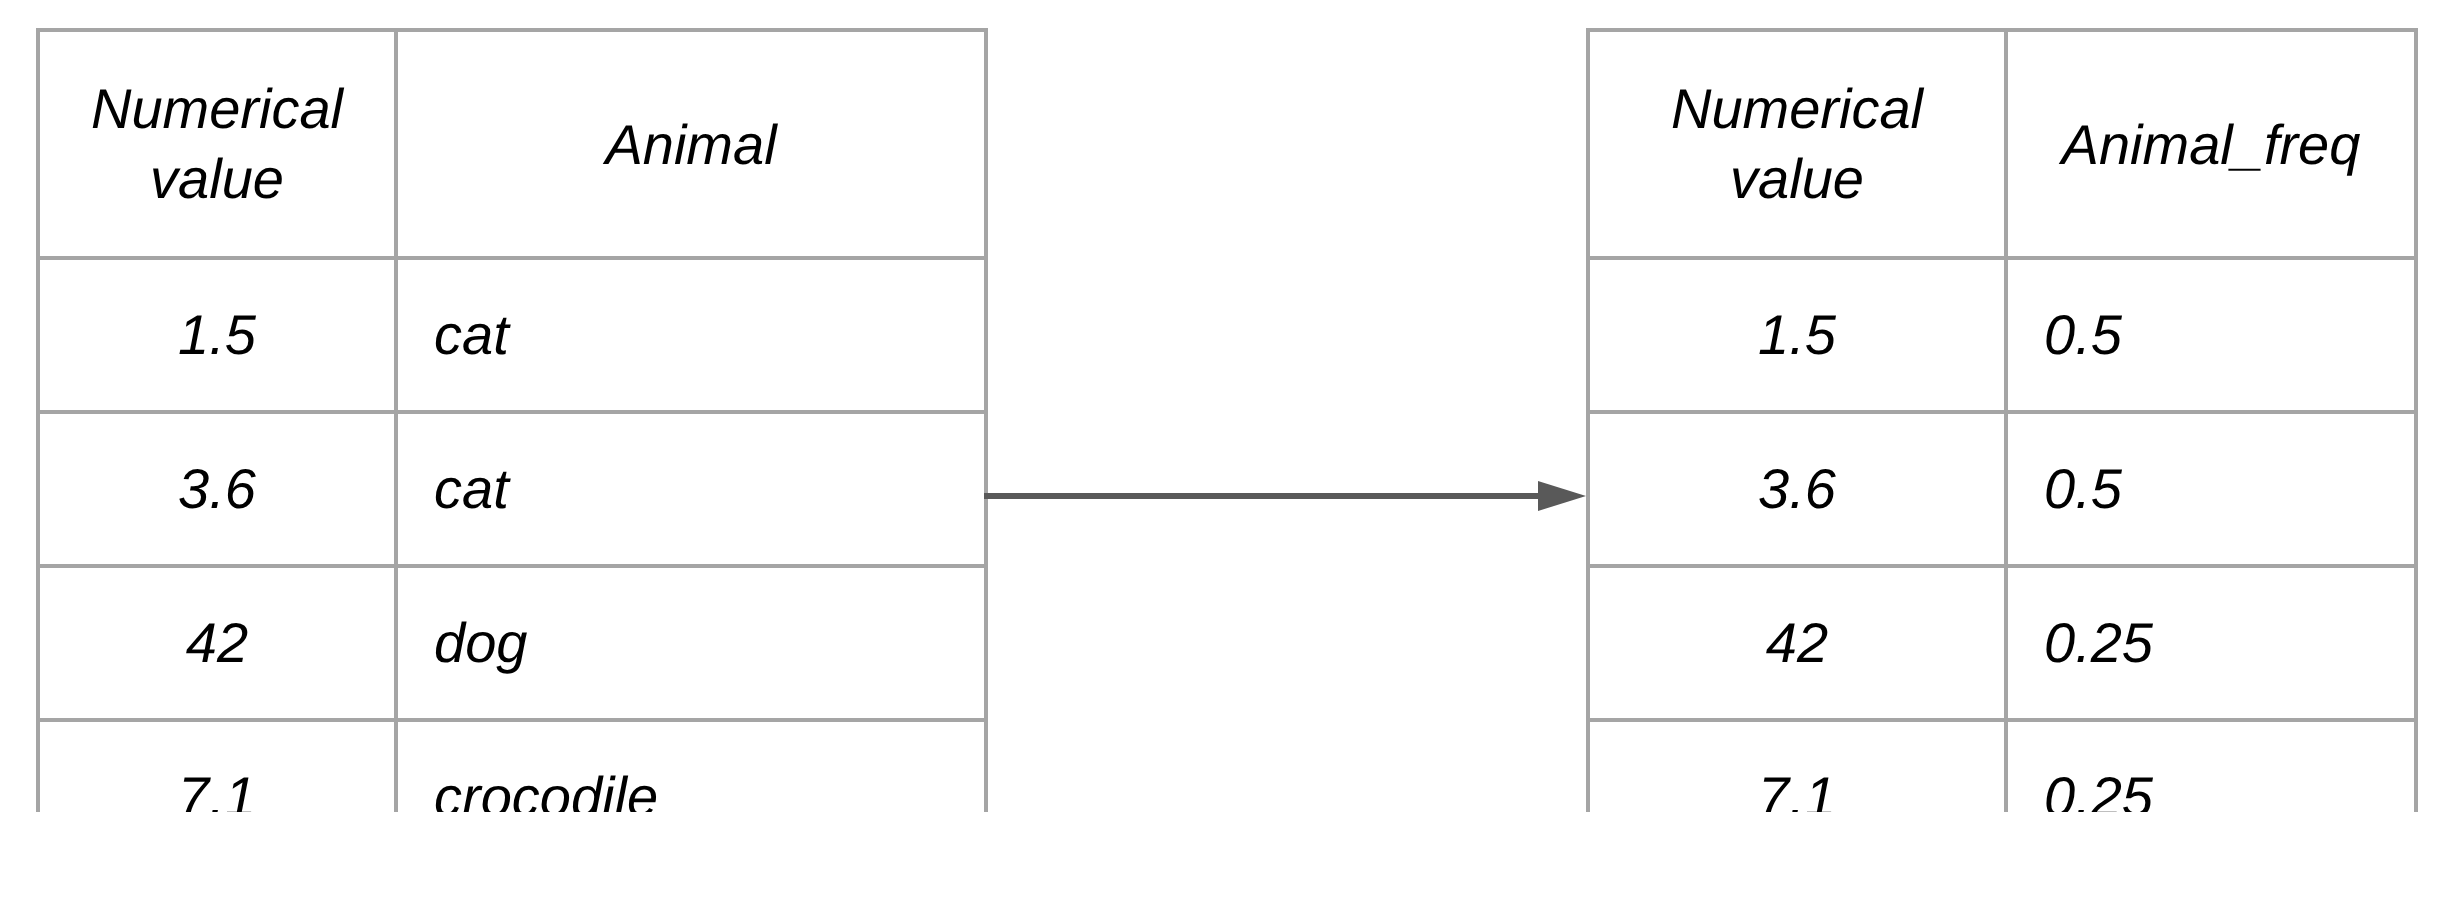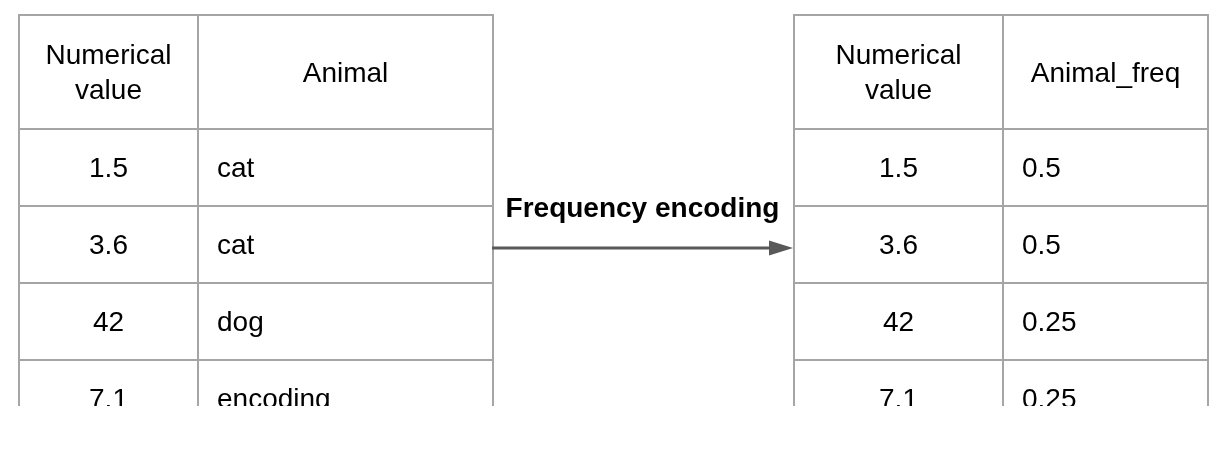--- a/index.html
+++ b/index.html
@@ -5,20 +5,21 @@
   html, body { margin: 0; padding: 0; background: #ffffff; }
 
   .canvas {
     position: relative;
     width: 1222px;
     height: 406px;
     background: var(--background, #ffffff);
     font-family: "Liberation Sans", sans-serif;
     color: var(--text, #000000);
     overflow: hidden;
+    font-style: italic;
   }
 
   table.data-table {
     position: absolute;
     top: 14px;
     height: 424px;
     border-collapse: collapse;
     table-layout: fixed;
     font-size: 28px;
     line-height: 1.25;
@@ -89,26 +90,25 @@
       <tr>
         <td class="num">3.6</td>
         <td class="txt">cat</td>
       </tr>
       <tr>
         <td class="num">42</td>
         <td class="txt">dog</td>
       </tr>
       <tr>
         <td class="num">7.1</td>
-        <td class="txt">encoding</td>
+        <td class="txt">crocodile</td>
       </tr>
     </tbody>
   </table>
 
-  <div class="gap-label">Frequency encoding</div>
   <svg class="gap-arrow" width="301" height="28" viewBox="0 0 301 28" aria-hidden="true">
     <line x1="0" y1="14" x2="281" y2="14"></line>
     <polygon points="277,6.5 301,14 277,21.5"></polygon>
   </svg>
 
   <table class="data-table right-table">
     <colgroup>
         <col class="c1">
         <col class="c2">
       </colgroup>

